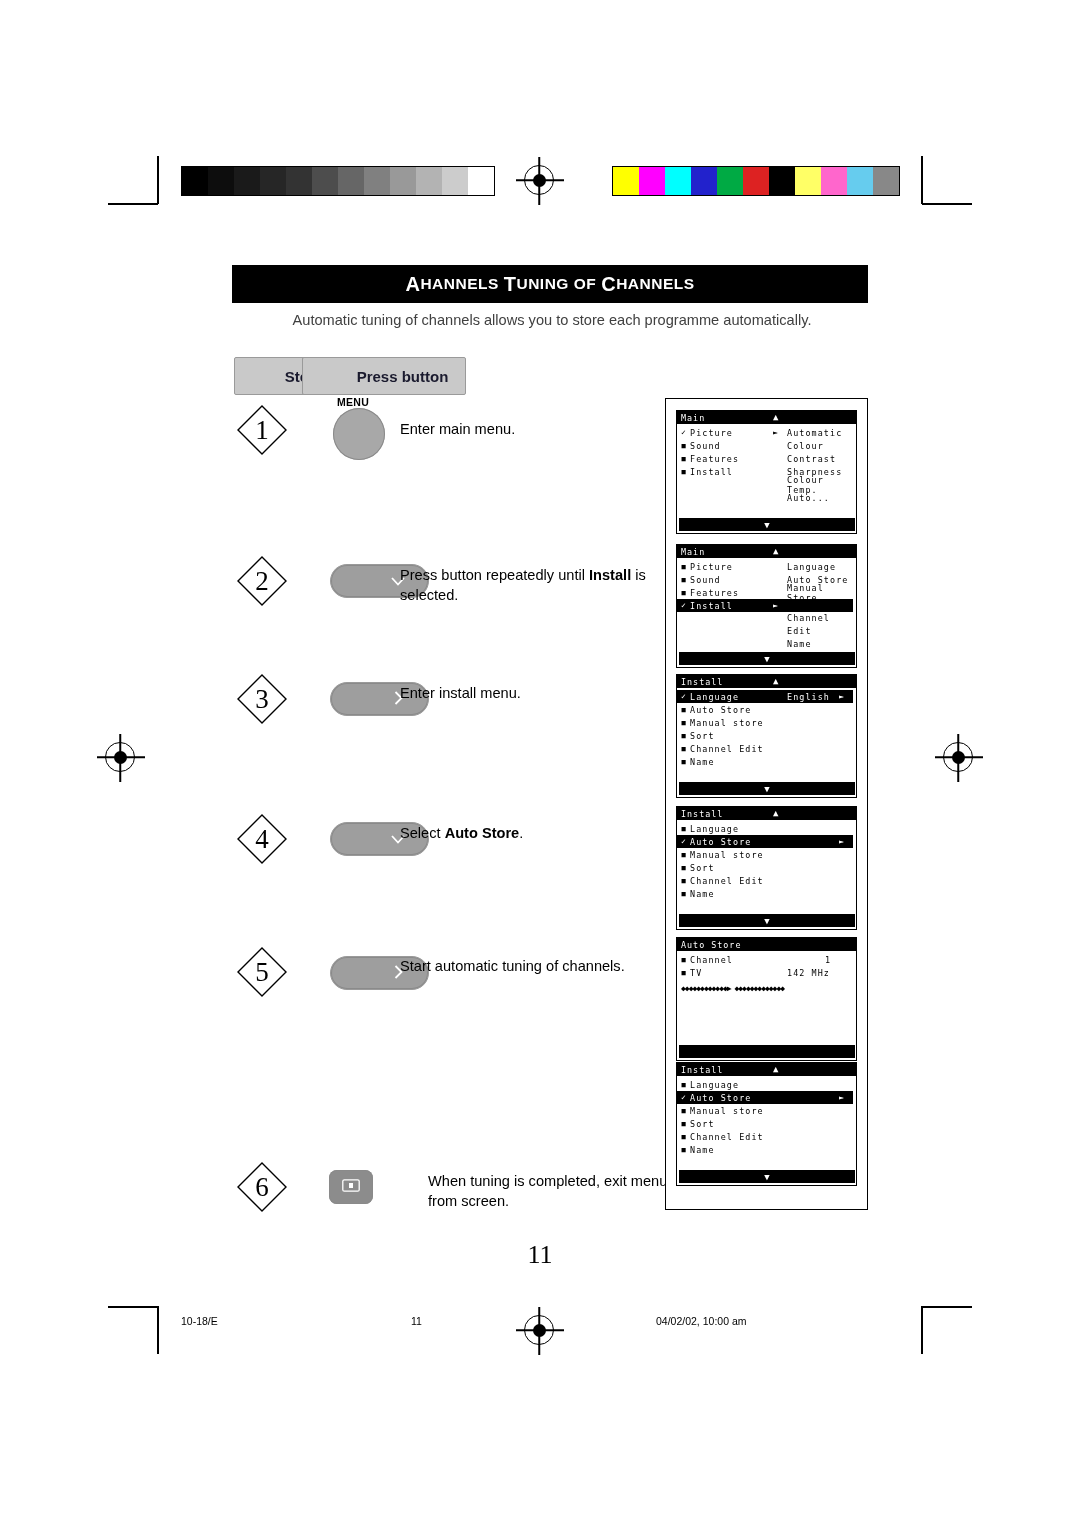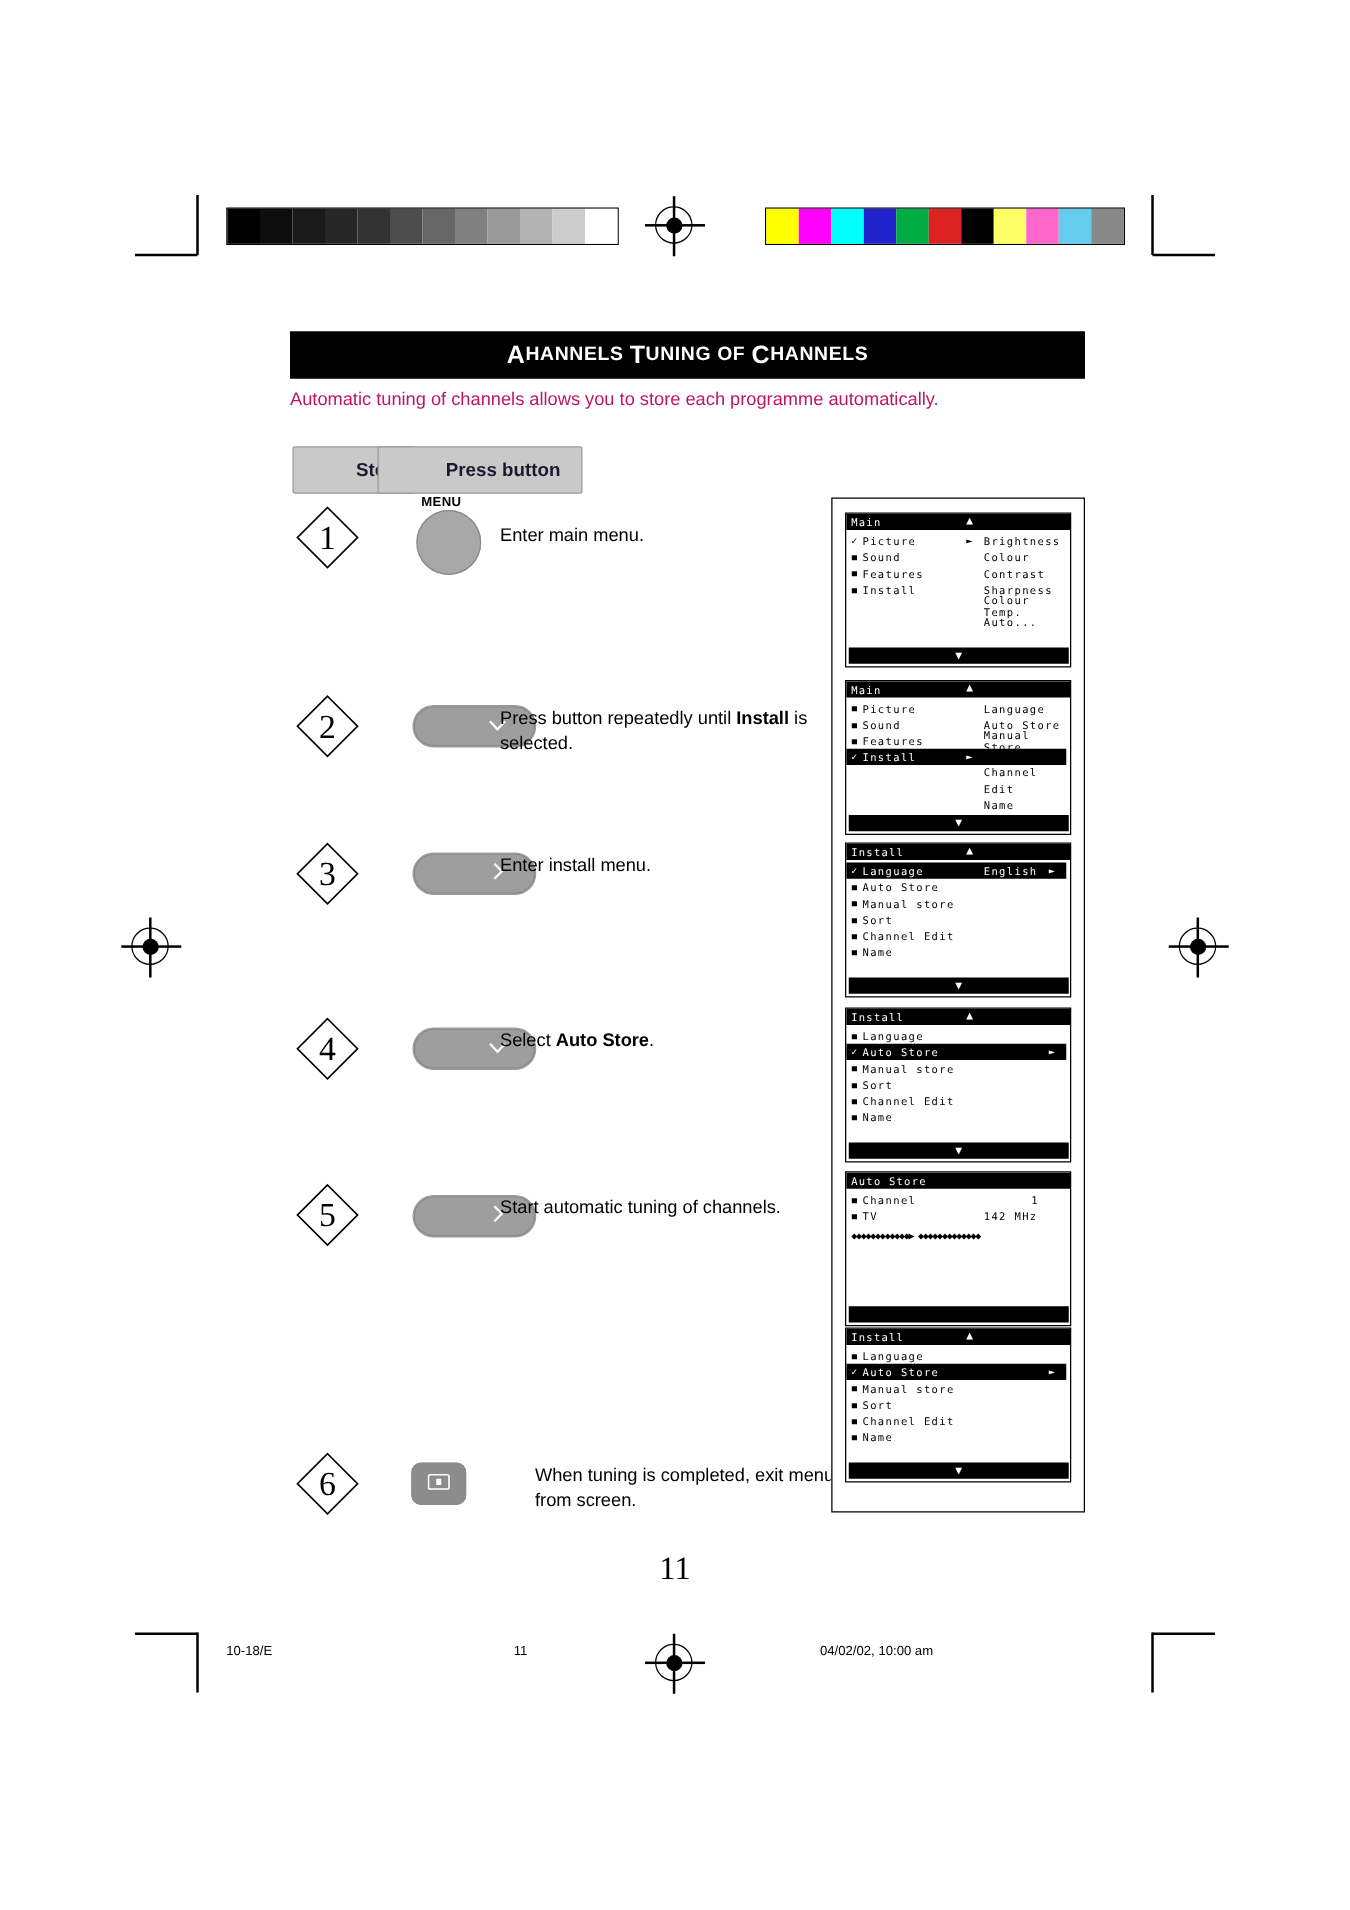--- a/index.html
+++ b/index.html
@@ -31,21 +31,21 @@
     position:absolute;left:232px;top:265px;width:636px;height:38px;
     background:#000;color:#fff;
     display:flex;align-items:center;justify-content:center;
     font-weight:bold;letter-spacing:.5px;
   }
   .title-bar .t{font-size:20px;}
   .title-bar .sc{font-size:15.5px;}
 
   .intro{
     position:absolute;left:232px;top:312px;width:640px;
-    font-size:14.6px;color:#be185d;
+    font-size:14.6px;color:#404040;text-align:center;
   }
 
   
   .pill{
     position:absolute;background:#c9c9c9;border:1px solid #9a9a9a;
     display:flex;align-items:center;justify-content:center;
     font-weight:bold;color:#1a1a2e;font-size:15px;border-radius:2px;padding-left:37px;
   }
   #pill-step{left:234px;top:357px;width:58px;height:36px;}
   #pill-press{left:302px;top:357px;width:125px;height:36px;}
@@ -274,21 +274,21 @@
   <div class="osd" style="top:410px;">
     <div class="top">
       <span>Main</span>
       <span class="up">▲</span>
     </div>
     <div class="rows">
       <div class="row">
           <span class="chk">✓</span>
           <span class="lbl">Picture</span>
           <span class="arrow">►</span>
-          <span class="col2">Brightness</span>
+          <span class="col2">Automatic</span>
         </div>
       <div class="row">
           <span class="bullet">■</span>
           <span class="lbl">Sound</span>
           <span class="col2">Colour</span>
         </div>
       <div class="row">
           <span class="bullet">■</span>
           <span class="lbl">Features</span>
           <span class="col2">Contrast</span>

